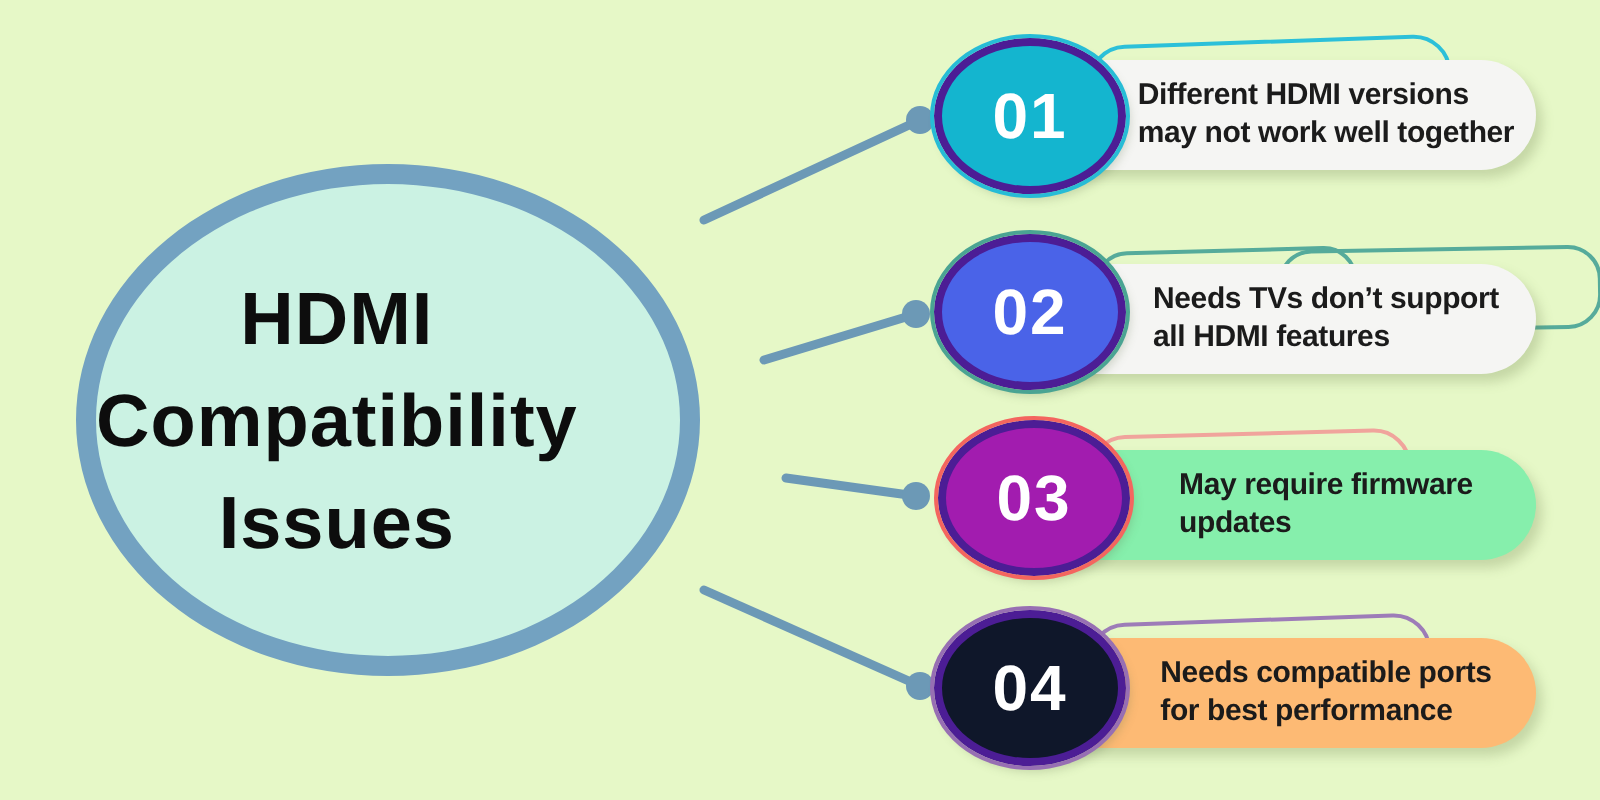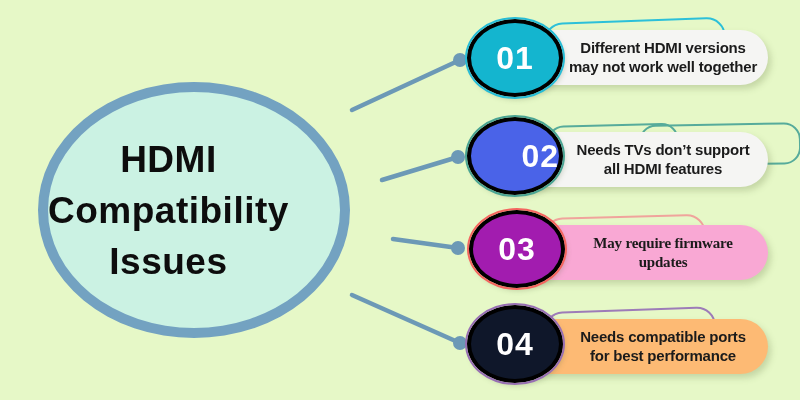--- a/index.html
+++ b/index.html
@@ -21,27 +21,27 @@
     letter-spacing:.5px;
   }
   .pill{
     position:absolute;width:258px;height:55px;box-sizing:border-box;
     background:#f5f5f3;border-radius:28px;z-index:3;
     box-shadow:3px 4px 6px rgba(110,130,80,.28);
     display:flex;align-items:center;justify-content:center;
     padding-left:58px;padding-right:10px;
   }
   .pill-text{
-    white-space:pre-line;text-align:center;
+    white-space:pre-line;text-align:left;
     font-size:15px;line-height:18.5px;font-weight:bold;color:#1b1b1b;
     letter-spacing:-.2px;
   }
   .num-circle{
     position:absolute;width:96px;height:78px;box-sizing:border-box;
-    border:4px solid #000000;outline:2px solid #cccccc;border-radius:50%;
+    border:4px solid #4c1d95;outline:2px solid #cccccc;border-radius:50%;
     display:flex;align-items:center;justify-content:center;z-index:4;
     box-shadow:2px 3px 5px rgba(90,110,70,.25);
   }
   .num-text{
     font-size:32px;font-weight:bold;color:#ffffff;letter-spacing:1px;
   }
 </style>
 </head>
 <body>
 
@@ -80,27 +80,27 @@
     <div class="num-circle" style="left: 467px; top: 19px; background-color: rgb(20, 181, 207); outline-color: rgb(39, 188, 214);">
       <span class="num-text">01</span>
     </div>
   </div>
 
   <div>
     <div class="pill" style="left: 510px; top: 132px; background-color: rgb(245, 245, 243);">
       <div class="pill-text">Needs TVs don’t support
 all HDMI features</div>
     </div>
-    <div class="num-circle" style="left: 467px; top: 117px; background-color: rgb(74, 99, 232); outline-color: rgb(74, 164, 147); justify-content: flex-end;">
+    <div class="num-circle" style="left: 467px; top: 117px; background-color: rgb(74, 99, 232); outline-color: rgb(74, 164, 147);">
       <span class="num-text">02</span>
     </div>
   </div>
 
   <div>
-    <div class="pill" style="left: 510px; top: 225px; background-color: #f9a8d4; font-family: Liberation Serif, serif;">
+    <div class="pill" style="left: 510px; top: 225px; background-color: #86efac;">
       <div class="pill-text">May require firmware
 updates</div>
     </div>
     <div class="num-circle" style="left: 469px; top: 210px; background-color: #a21caf; outline-color: rgb(244, 101, 95);">
       <span class="num-text">03</span>
     </div>
   </div>
 
   <div>
     <div class="pill" style="left: 510px; top: 319px; background-color: #fdba74;">

